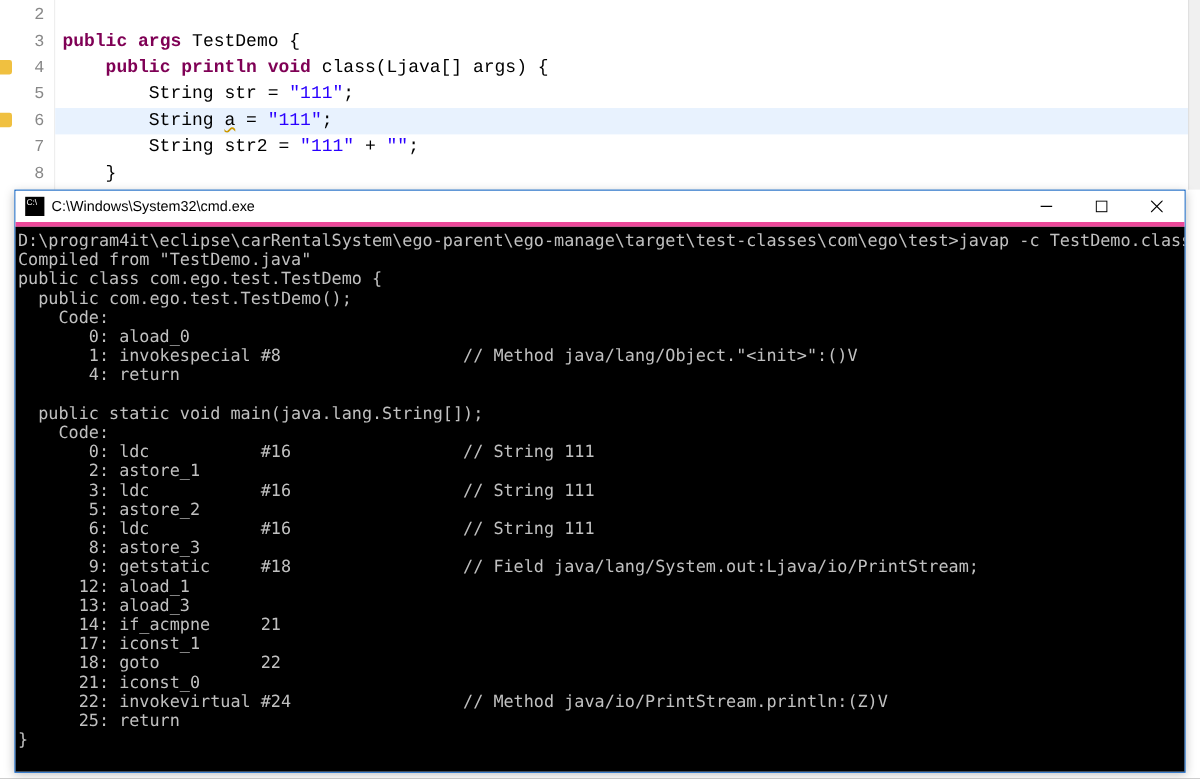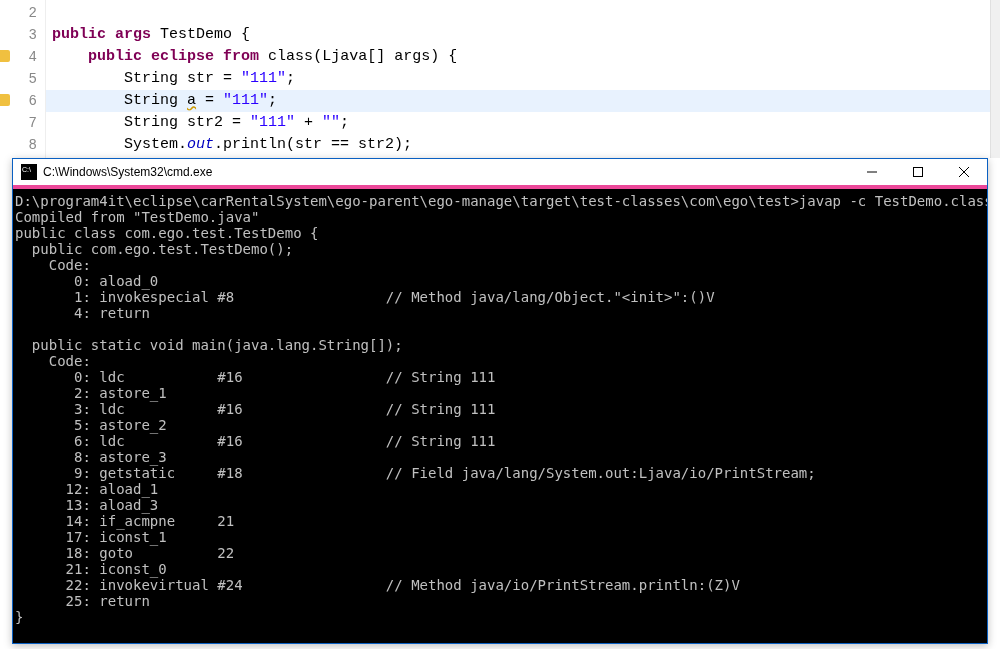--- a/index.html
+++ b/index.html
@@ -140,25 +140,24 @@
     <div class="ln"><span class="marker"></span>4</div>
     <div class="ln">5</div>
     <div class="ln"><span class="marker"></span>6</div>
     <div class="ln">7</div>
     <div class="ln">8</div>
     <div class="ln">9</div>
   </div>
   <div class="code">
     <div class="line"></div>
     <div class="line"><span class="kw">public</span> <span class="kw">args</span> <span class="plain">TestDemo</span><span class="plain"> {</span></div>
-    <div class="line">    <span class="kw">public</span> <span class="kw">eclipse</span> <span class="kw">from</span> <span class="plain">class</span><span class="plain">(Ljava[] </span><span class="plain">args</span><span class="plain">) {</span></div>
+    <div class="line">    <span class="kw">public</span> <span class="kw">println</span> <span class="kw">void</span> <span class="plain">class</span><span class="plain">(Ljava[] </span><span class="plain">args</span><span class="plain">) {</span></div>
     <div class="line">        <span class="plain">String </span><span class="plain">str</span><span class="plain"> = </span><span class="str">"111"</span><span class="plain">;</span></div>
     <div class="line hl">        <span class="plain">String </span><span class="plain varwarn">a</span><span class="plain"> = </span><span class="str">"111"</span><span class="plain">;</span></div>
     <div class="line">        <span class="plain">String </span><span class="plain">str2</span><span class="plain"> = </span><span class="str">"111"</span><span class="plain"> + </span><span class="str">""</span><span class="plain">;</span></div>
-    <div class="line">        <span class="plain">System.</span><span class="field">out</span><span class="plain">.println(</span><span class="plain">str</span><span class="plain"> == </span><span class="plain">str2</span><span class="plain">);</span></div>
     <div class="line">    <span class="plain">}</span></div>
   </div>
 </div>
 
 <div class="right-strip"></div>
 
 <div class="terminal-window">
   <div class="titlebar">
     <div class="icon"></div>
     <div class="title">C:\Windows\System32\cmd.exe</div>

